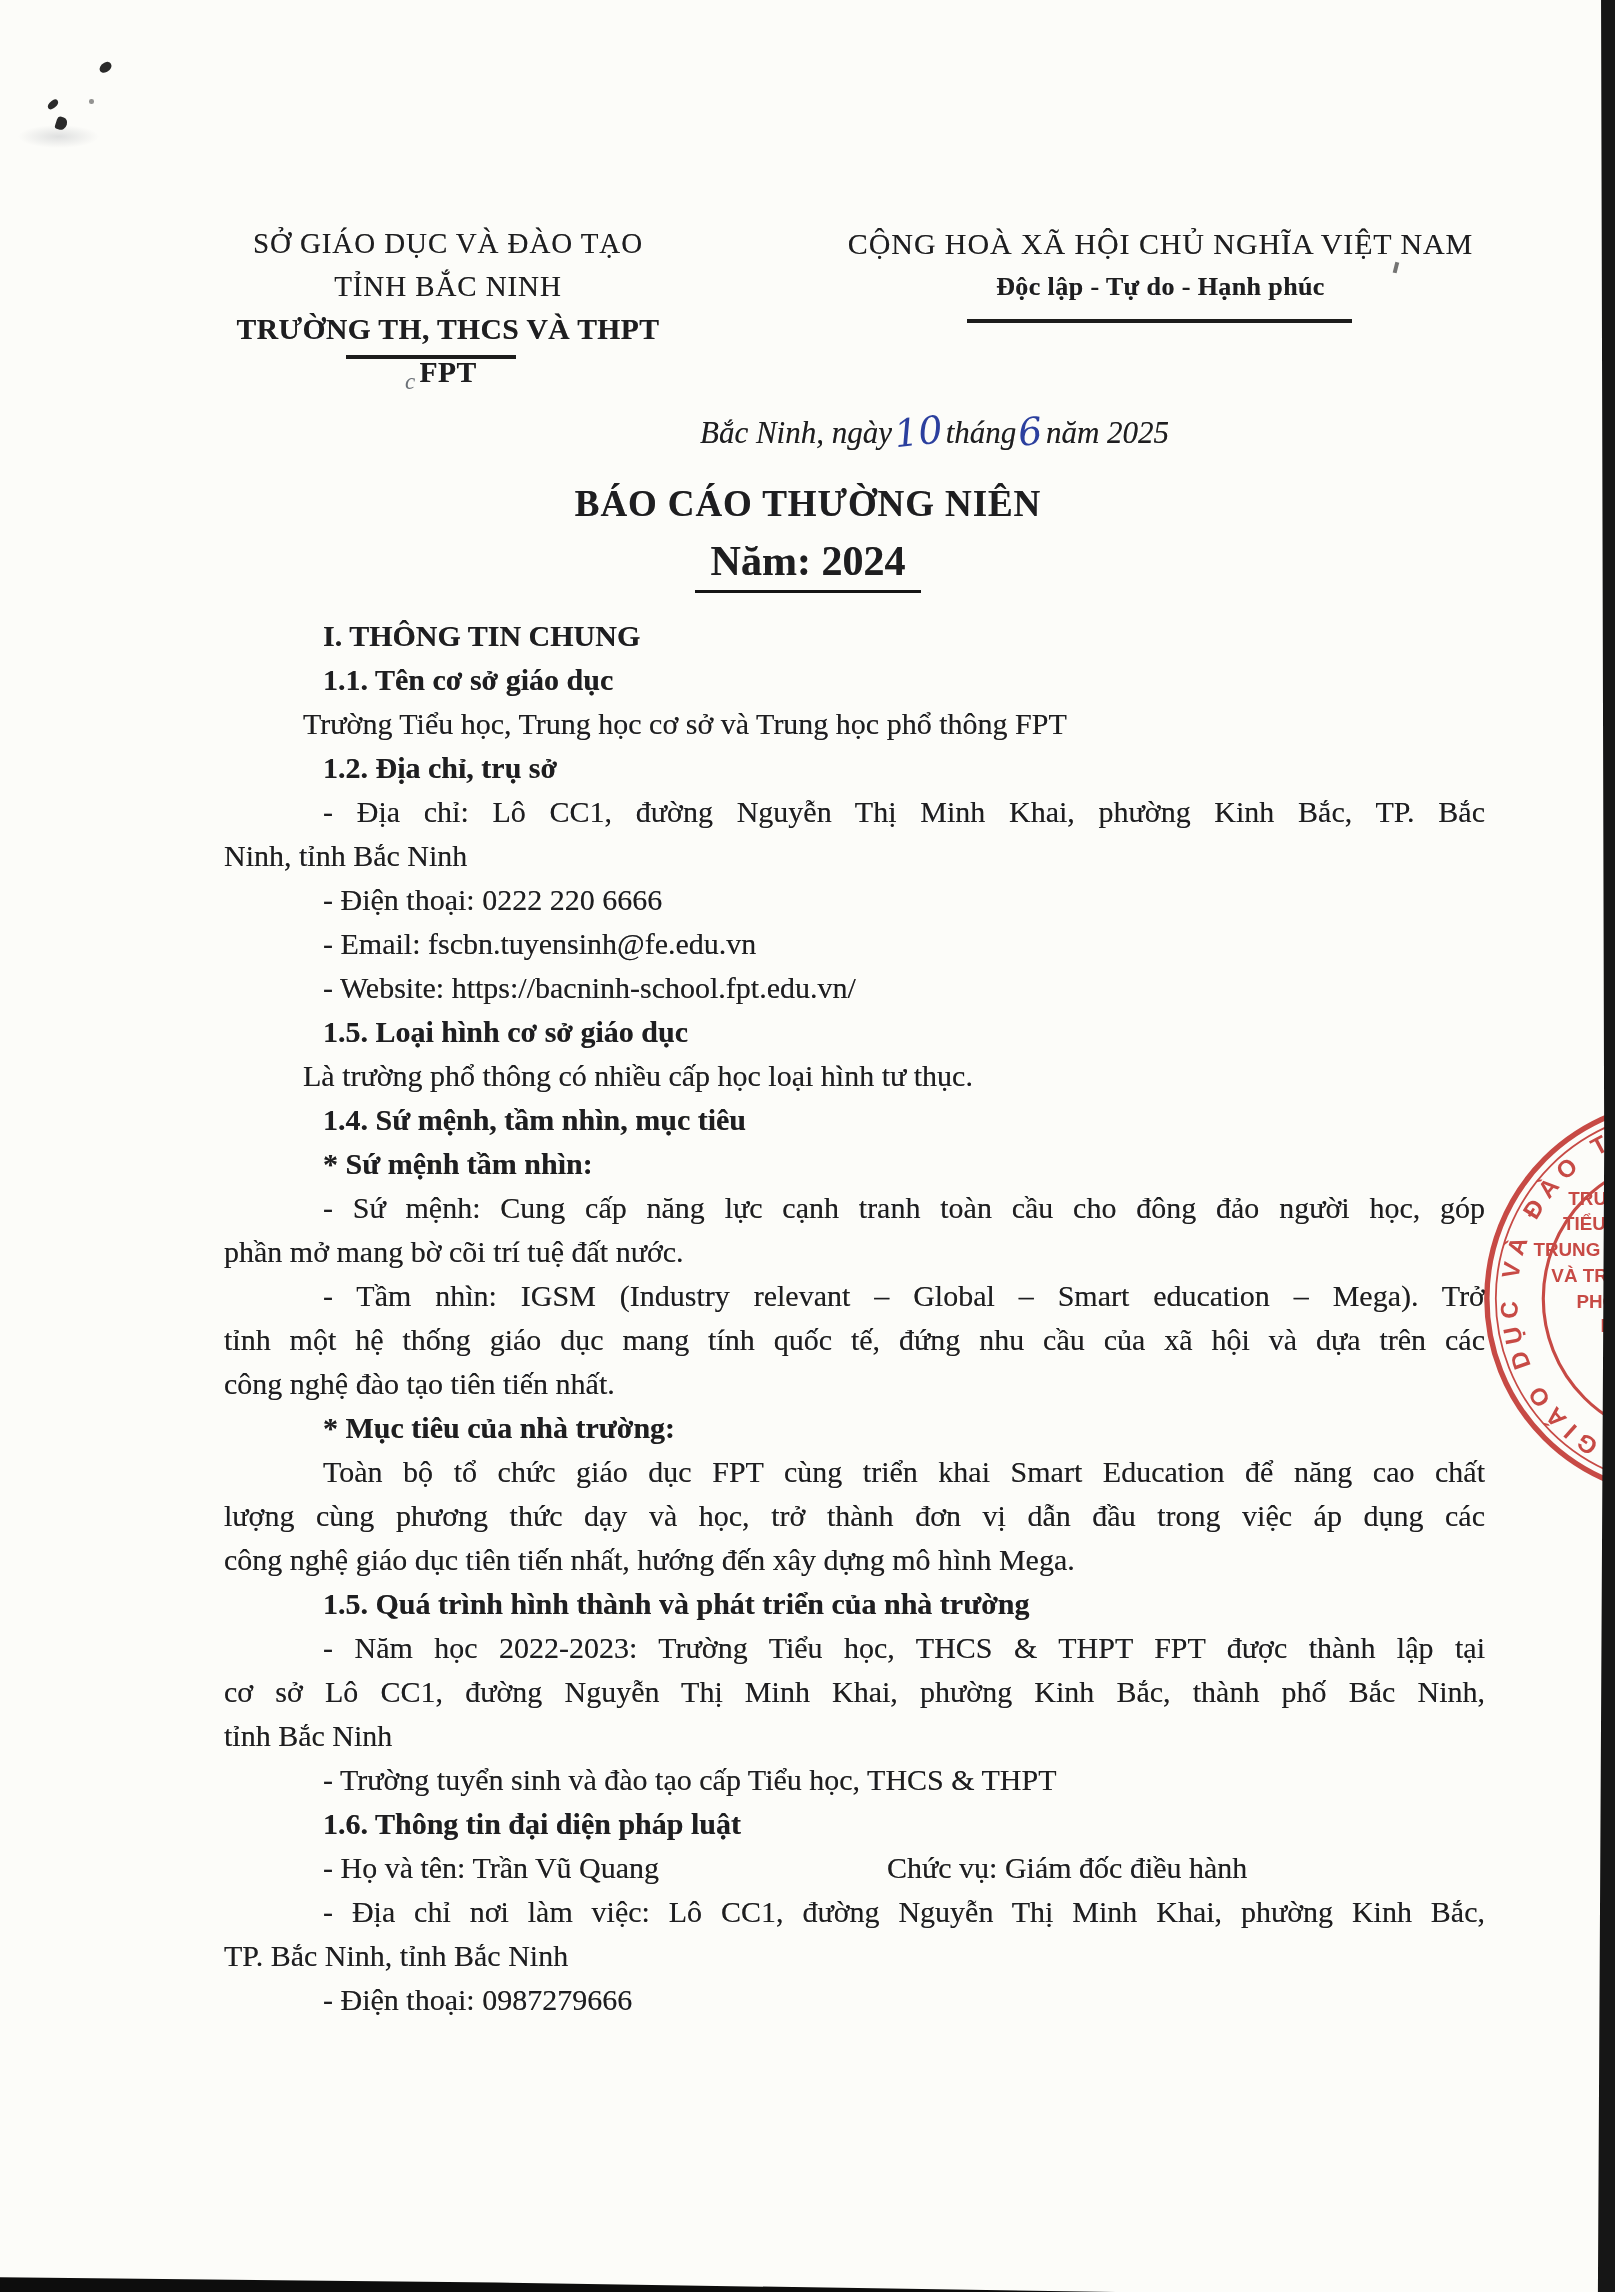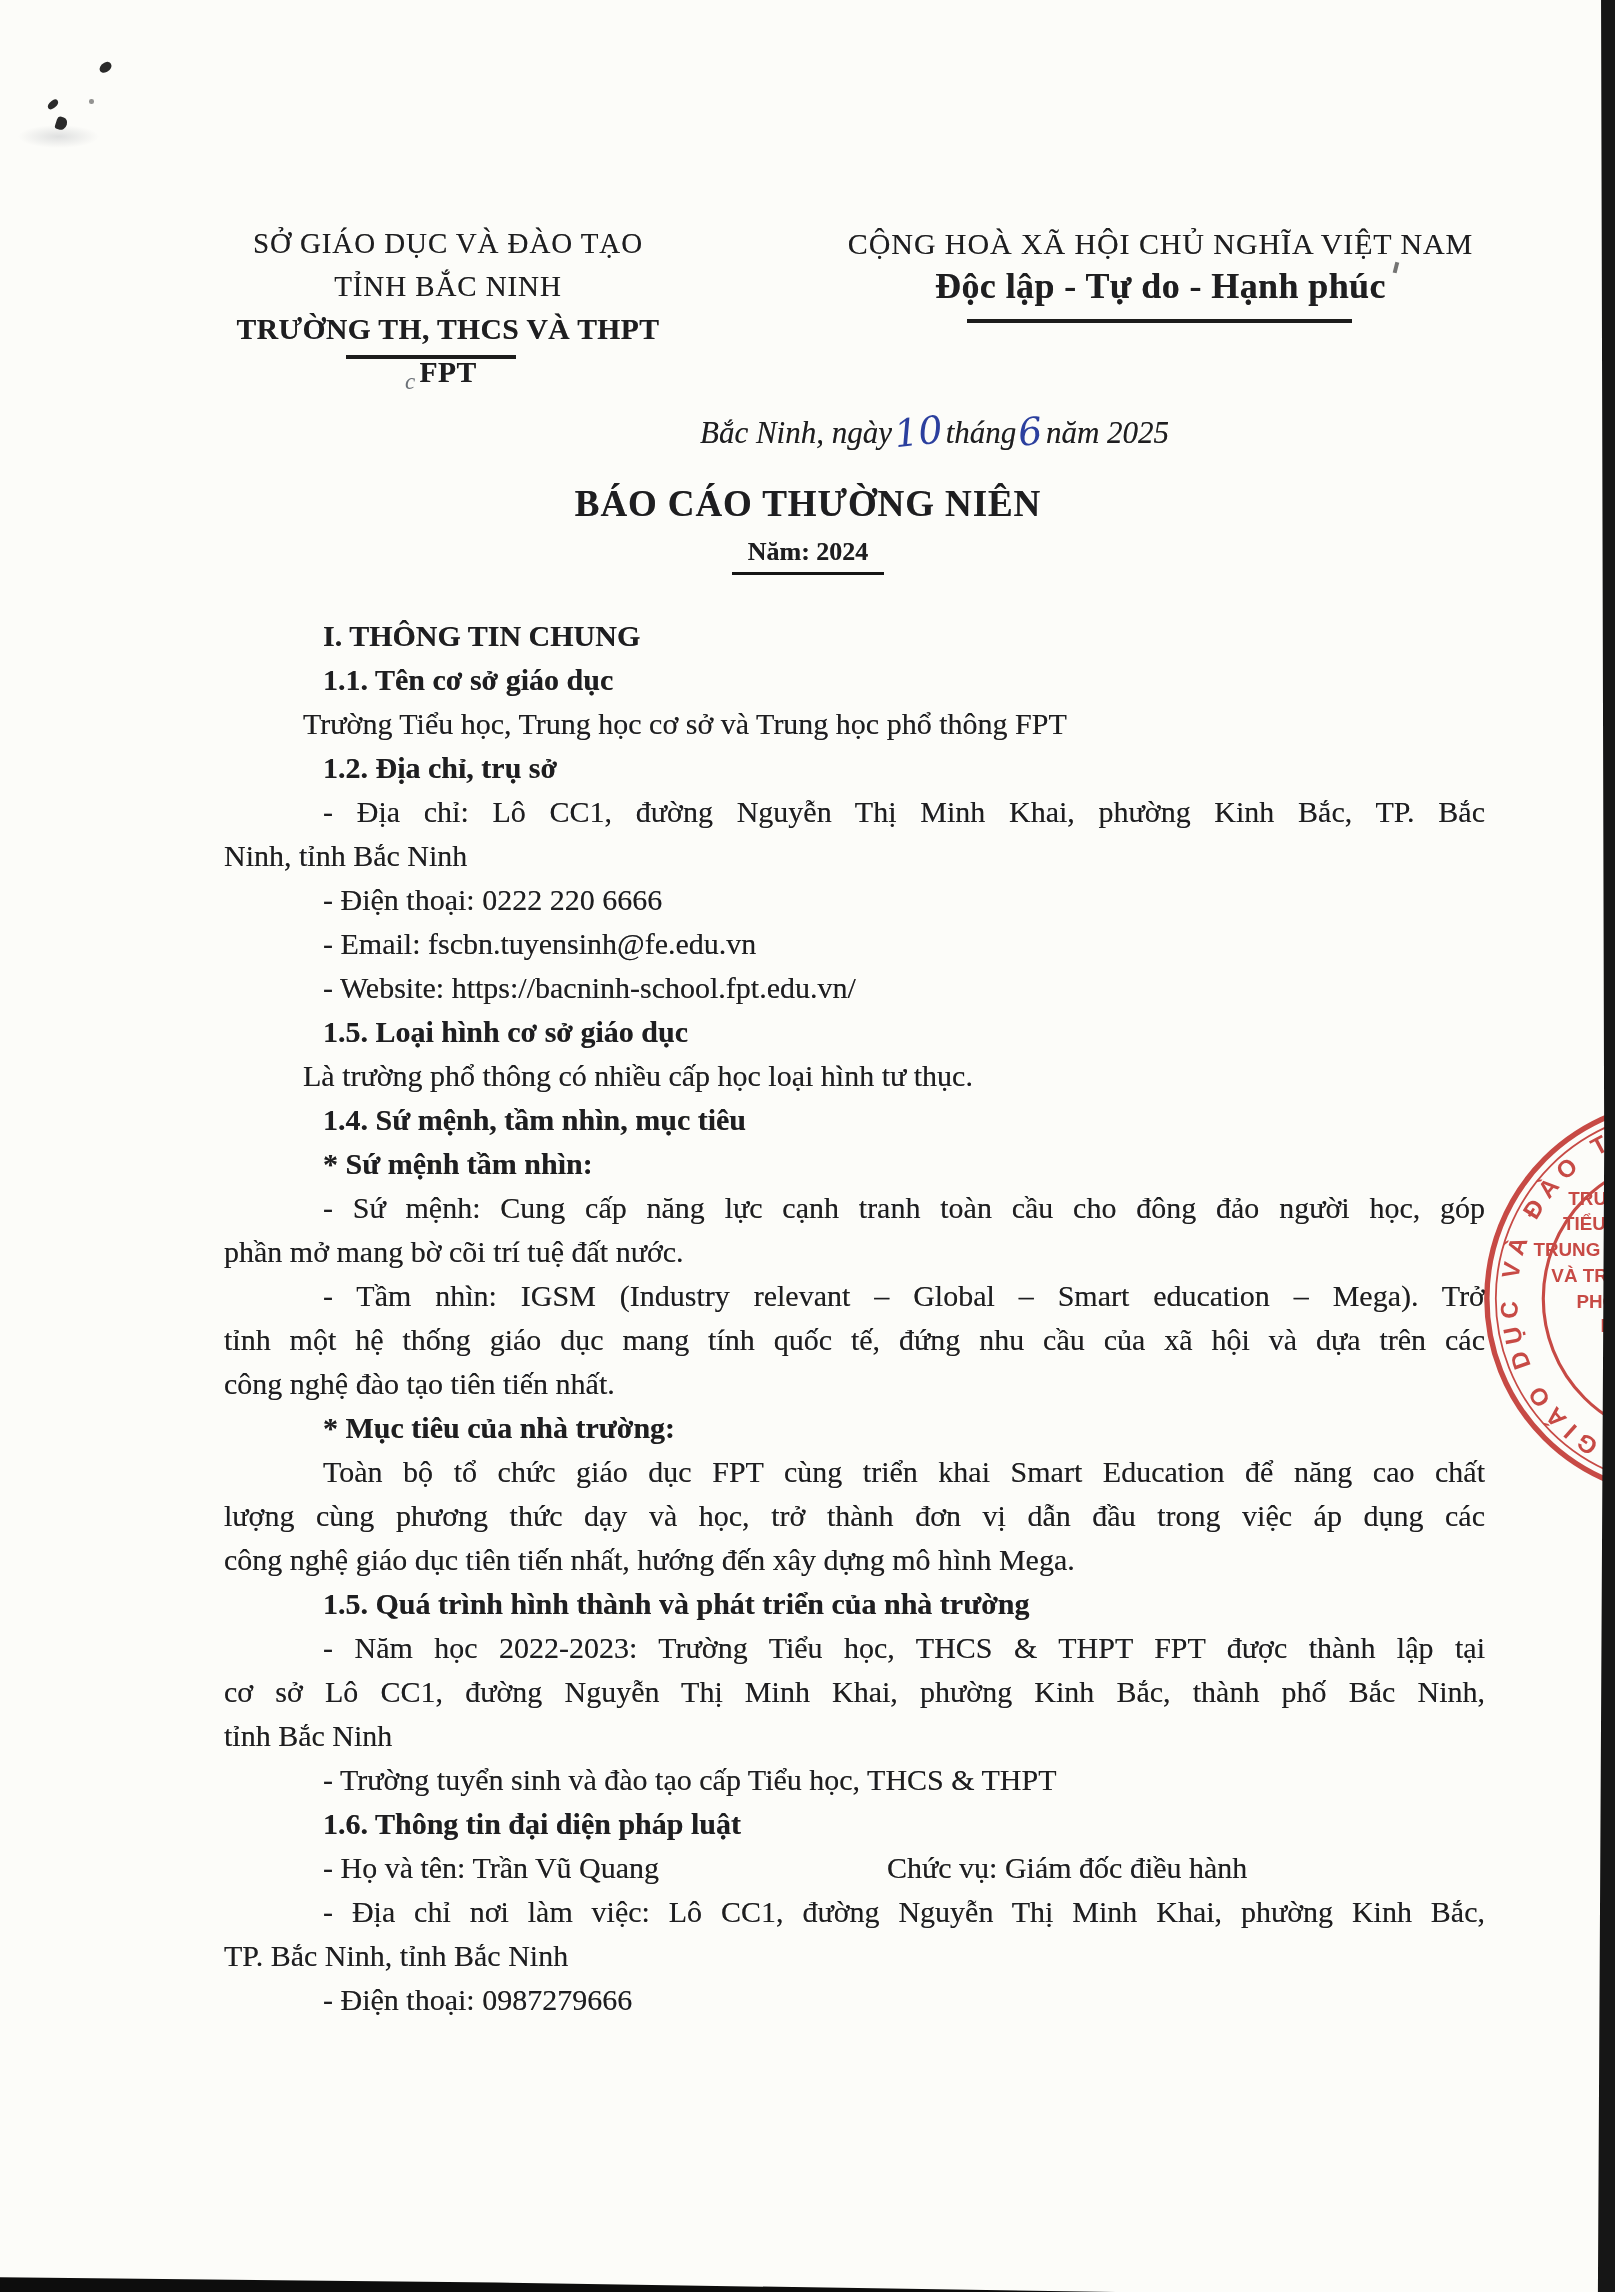--- a/index.html
+++ b/index.html
@@ -13,37 +13,37 @@
   #page .ink{ text-shadow:0 0 0.6px rgba(20,20,20,.55); }
 
   
   .hdr-left{ position:absolute; left:215px; top:222px; width:466px; text-align:center; line-height:43px; }
   .hdr-left .l1, .hdr-left .l2{ font-size:29px; letter-spacing:0.9px; }
   .hdr-left .l3{ font-size:29.6px; font-weight:bold; letter-spacing:0.4px; }
   .hdr-left-rule{ position:absolute; left:346px; top:355px; width:170px; height:3.6px; background:#1c1c1c; }
 
   .hdr-right{ position:absolute; left:811px; top:222px; width:699px; text-align:center; line-height:43px; }
   .hdr-right .l1{ font-size:30px; font-weight:normal; letter-spacing:0.9px; }
-  .hdr-right .l2{ font-size:36px; font-weight:bold; letter-spacing:0.4px; }
+  .hdr-right .l2{ font-size:26px; font-weight:bold; letter-spacing:0.4px; }
   .hdr-right-rule{ position:absolute; left:967px; top:319px; width:385px; height:3.6px; background:#1c1c1c; }
 
   
   .dateline{ position:absolute; left:700px; top:408px; font-style:italic; font-size:31px; white-space:nowrap; }
   .dateline .hand{
     font-family:"DejaVu Serif",serif; font-style:italic; font-weight:normal;
     color:#2b3f9e; font-size:38px; display:inline-block;
     transform:rotate(-6deg) translateY(1.8px); margin:0 3.6px 0 1.8px;
     text-shadow:none;
   }
 
   
   .title-wrap{ position:absolute; left:0; right:0; top:482px; text-align:center; }
   .title-1{ font-size:37px; font-weight:bold; letter-spacing:0.9px; }
   .title-2{ margin-top:11.6px; }
-  .title-2 span{ display:inline-block; font-size:26px; font-weight:bold; border-bottom:3.6px solid #151515; padding:0 16px 5.4px 16px; }
+  .title-2 span{ display:inline-block; font-size:42px; font-weight:bold; border-bottom:3.6px solid #151515; padding:0 16px 5.4px 16px; }
 
   
   .docbody{ position:absolute; left:224px; top:614px; width:1261px; font-size:30px; }
   .docbody .ln{ height:44px; line-height:44px; white-space:nowrap; }
   .docbody .j{ white-space:normal; text-align:justify; text-align-last:justify; }
   .docbody .H{ font-weight:bold; padding-left:99px; }
   .docbody .I{ padding-left:99px; }
   .docbody .Ism{ padding-left:79px; }
   .docbody .IJ{ padding-left:99px; }
   .docbody .TC{ position:relative; padding-left:99px; }

